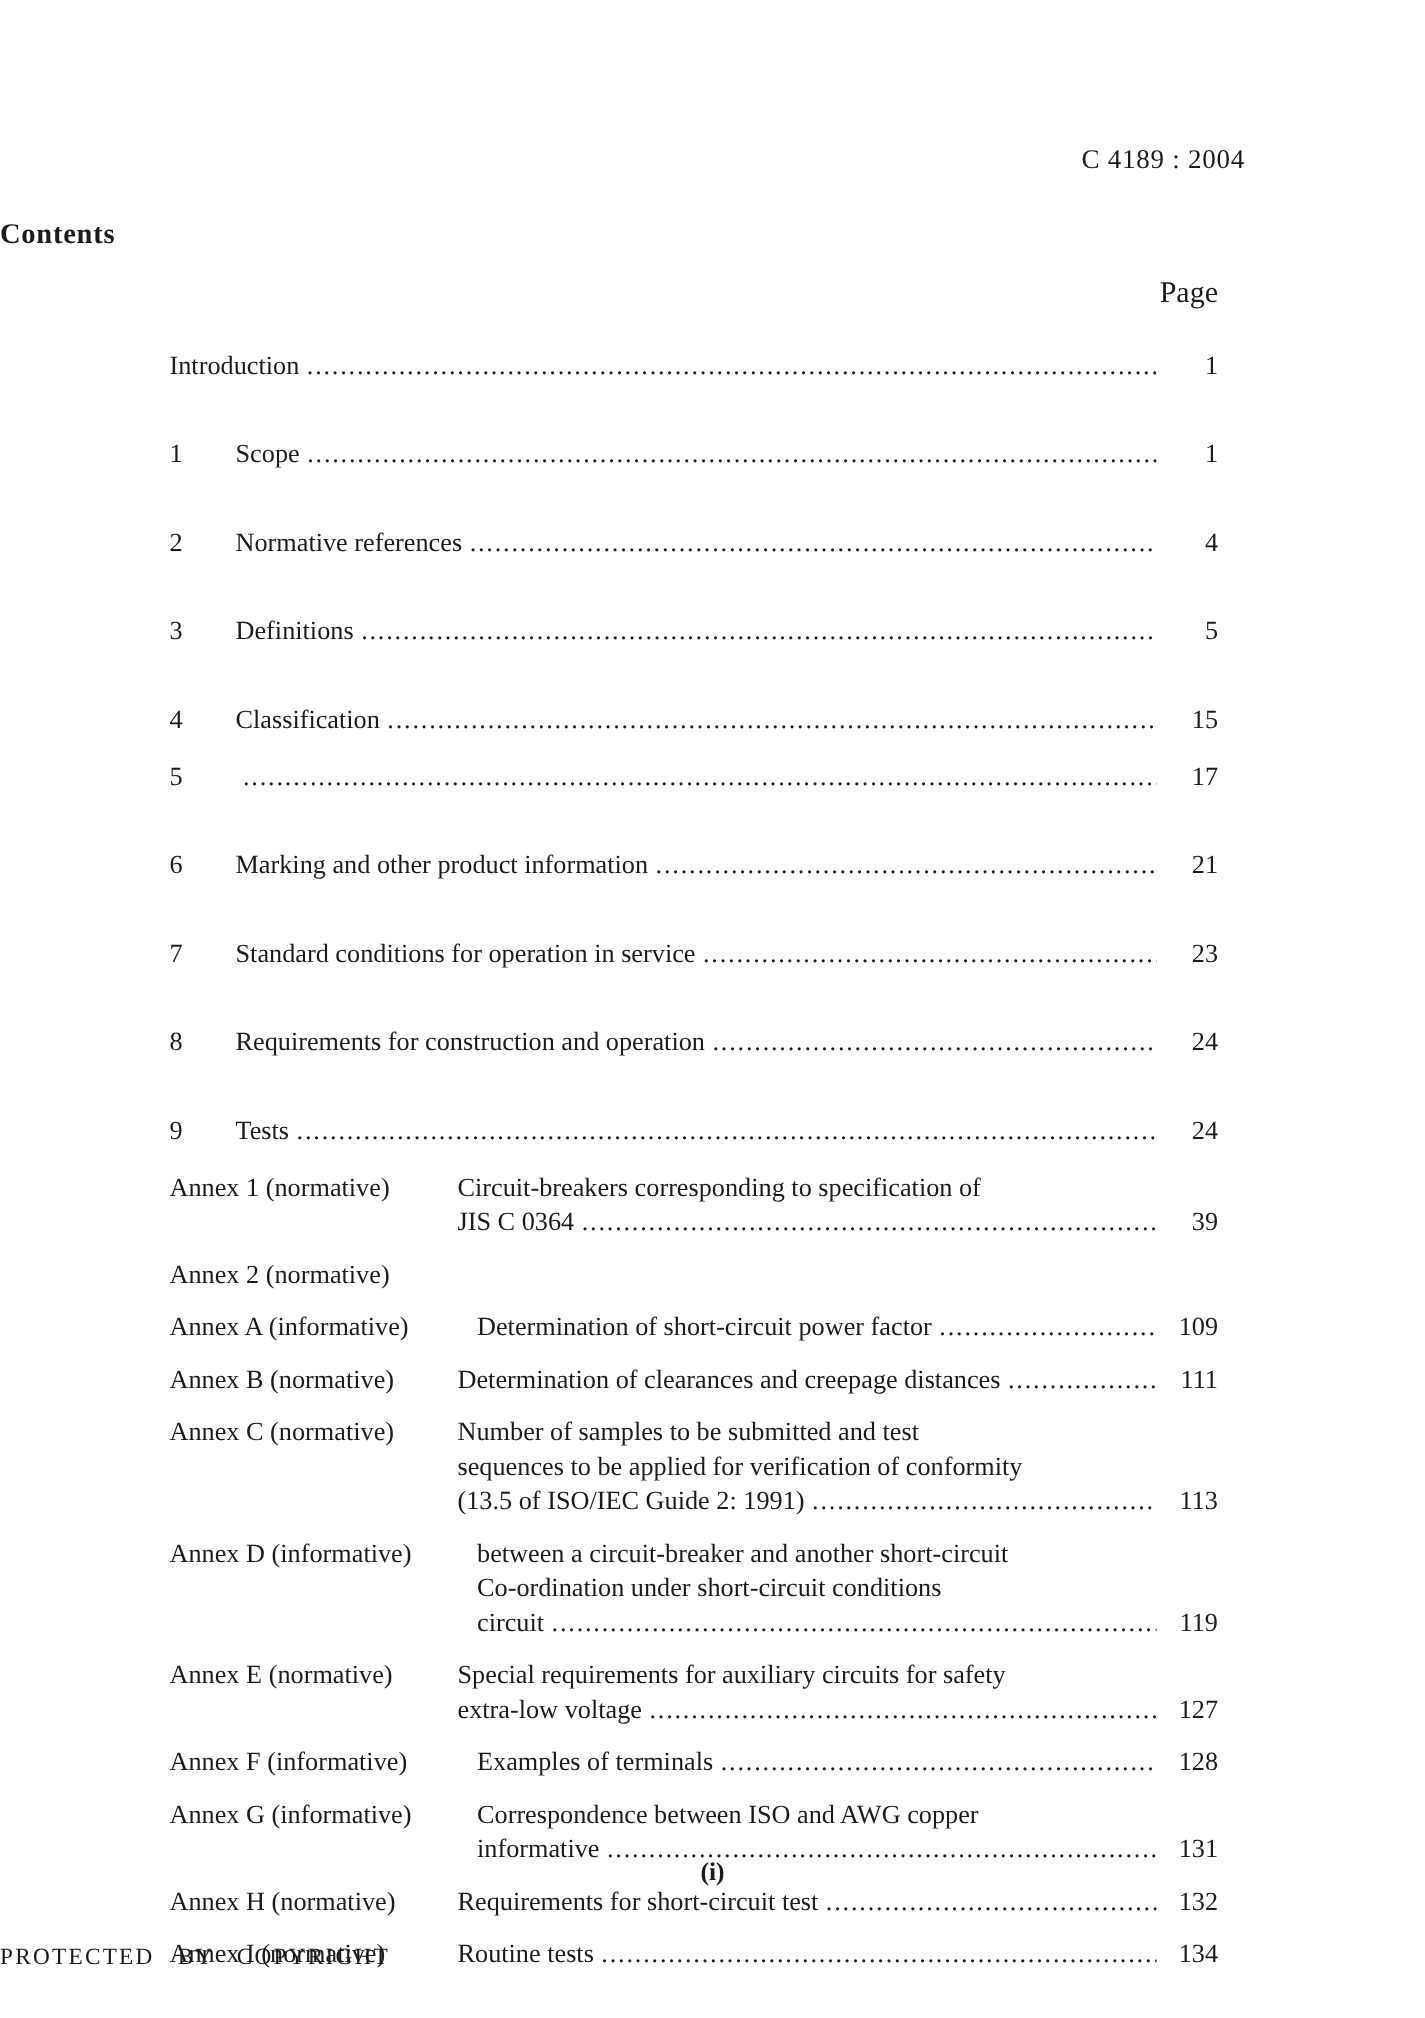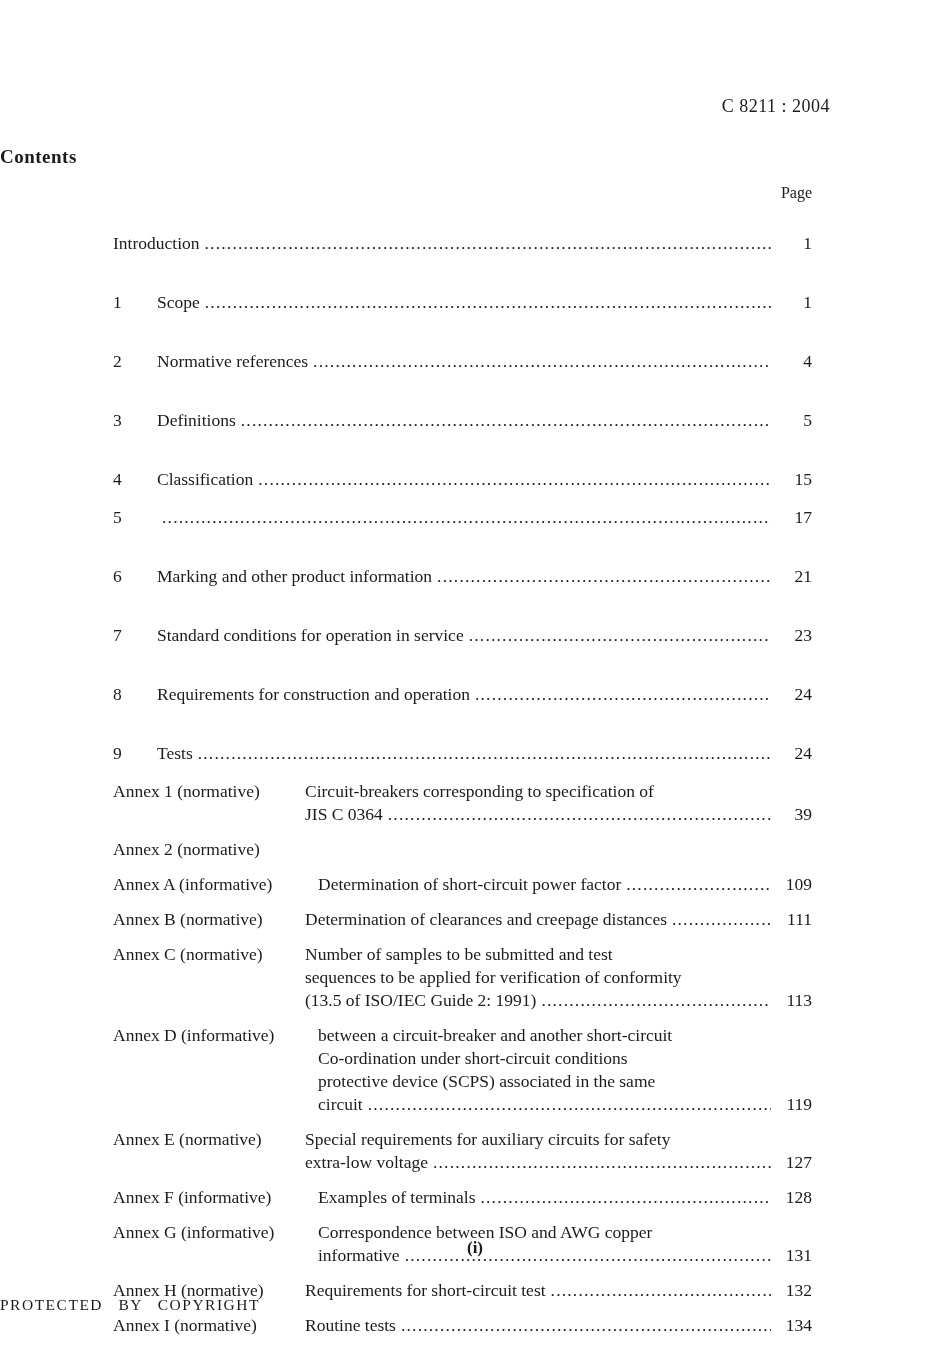--- a/index.html
+++ b/index.html
@@ -26,21 +26,21 @@
     width: 100%;
     text-align: left;
     font-weight: bold;
     font-size: 19px;
     letter-spacing: 0.5px;
   }
   .page-label {
     position: absolute;
     top: 184px;
     right: 138px;
-    font-size: 16px;
+    font-size: 20px;
   }
   .toc {
     position: absolute;
     top: 211px;
     left: 113px;
     right: 138px; 
     font-size: 17.5px;
   }
   .row {
     display: flex;
@@ -97,21 +97,21 @@
     font-size: 15.5px;
     letter-spacing: 1.5px;
     word-spacing: 10px;
   }
 </style>
 </head>
 <body>
 
 <div class="page">
 
-  <div class="docnum">C 8211 : 2004</div>
+  <div class="docnum">C 4189 : 2004</div>
 
   <div class="contents-title">Contents</div>
 
   <div class="page-label">Page</div>
 
   <div class="toc">
 
     <div class="row">
       <span class="sec-title">Introduction</span>
       <span class="leader"></span>
@@ -231,21 +231,20 @@
             <span class="pg">113</span>
           </div>
         </div>
       </div>
 
       <div class="arow wide">
         <span class="alabel">Annex D (informative)</span>
         <div class="adesc">
           <div class="aline">between a circuit-breaker and another short-circuit</div>
           <div class="aline">Co-ordination under short-circuit conditions</div>
-          <div class="aline">protective device (SCPS) associated in the same</div>
           <div class="aline last">
             <span class="dtext">circuit</span>
             <span class="leader"></span>
             <span class="pg">119</span>
           </div>
         </div>
       </div>
 
       <div class="arow">
         <span class="alabel">Annex E (normative)</span>

